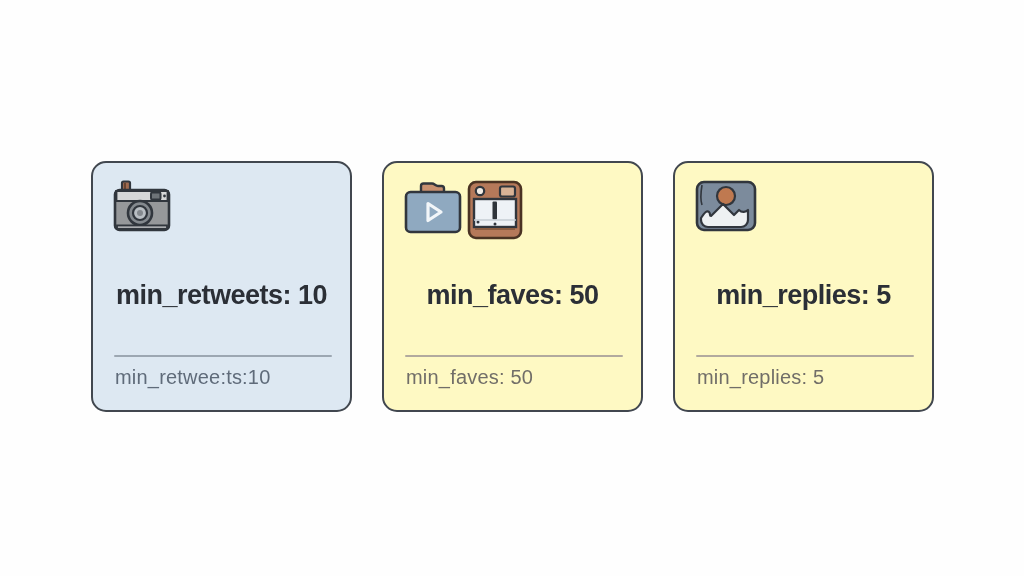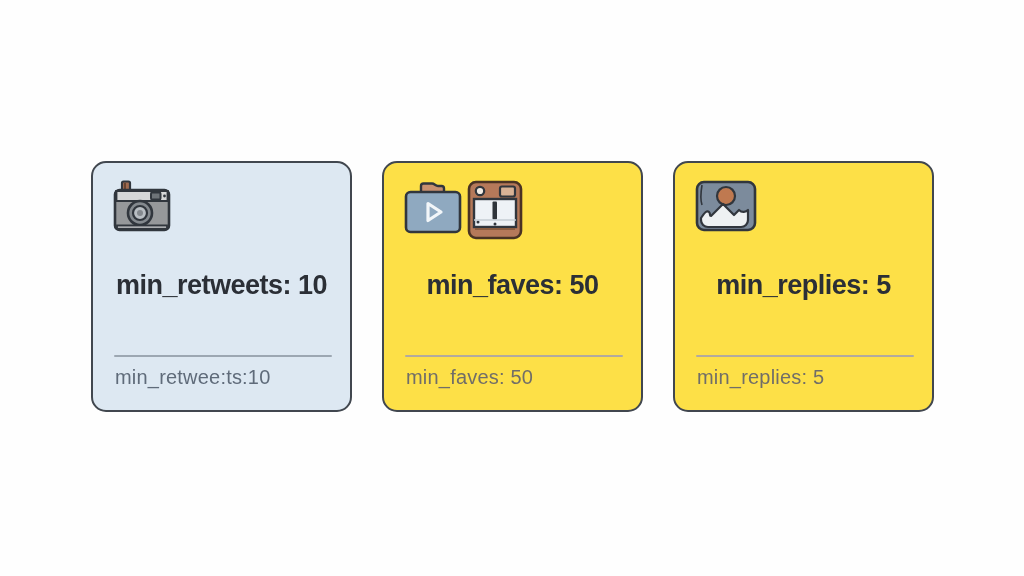--- a/index.html
+++ b/index.html
@@ -18,29 +18,29 @@
   }
   .card {
     width: 261px; height: 251px;
     border: 2.5px solid #41474f;
     border-radius: 15px;
     padding: 17px 20px 0 20px;
     position: relative;
     cursor: pointer;
   }
   .card.blue { background: #dde8f2; }
-  .card.cream { background: #fde047; }
+  .card.cream { background: #fef9c3; }
   .icon-row {
     display: flex;
     gap: 5px;
     height: 58px;
     align-items: flex-start;
   }
   .card-title {
-    margin-top: 32px;
+    margin-top: 42px;
     text-align: center;
     font-size: 27px;
     font-weight: bold;
     letter-spacing: -0.5px;
     color: #2b2f36;
     white-space: nowrap;
   }
   .divider {
     position: absolute;
     left: 21px; right: 18px;

